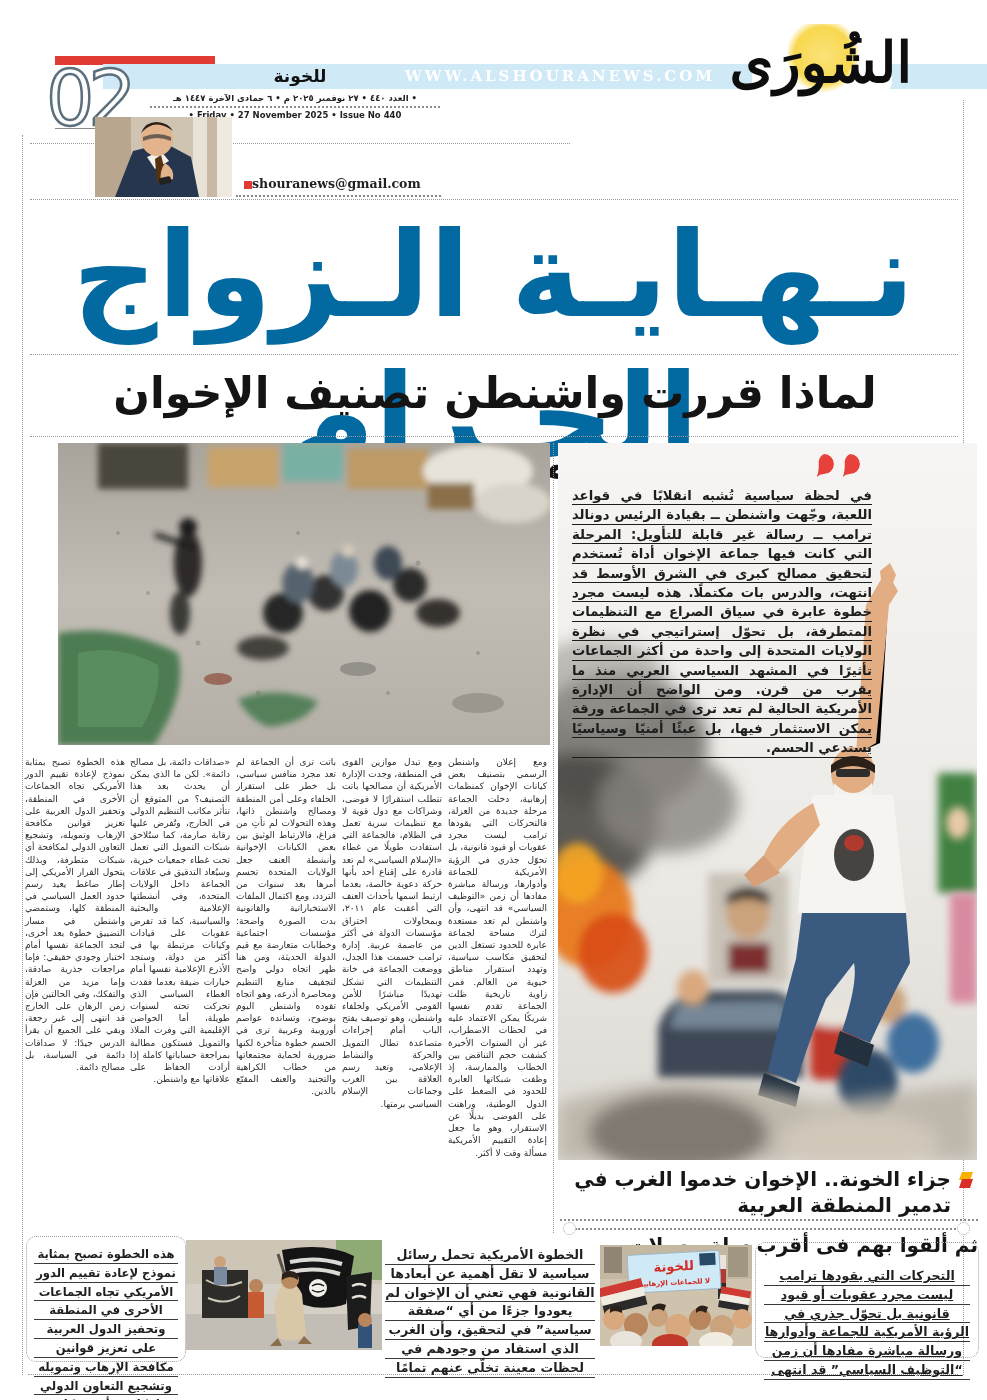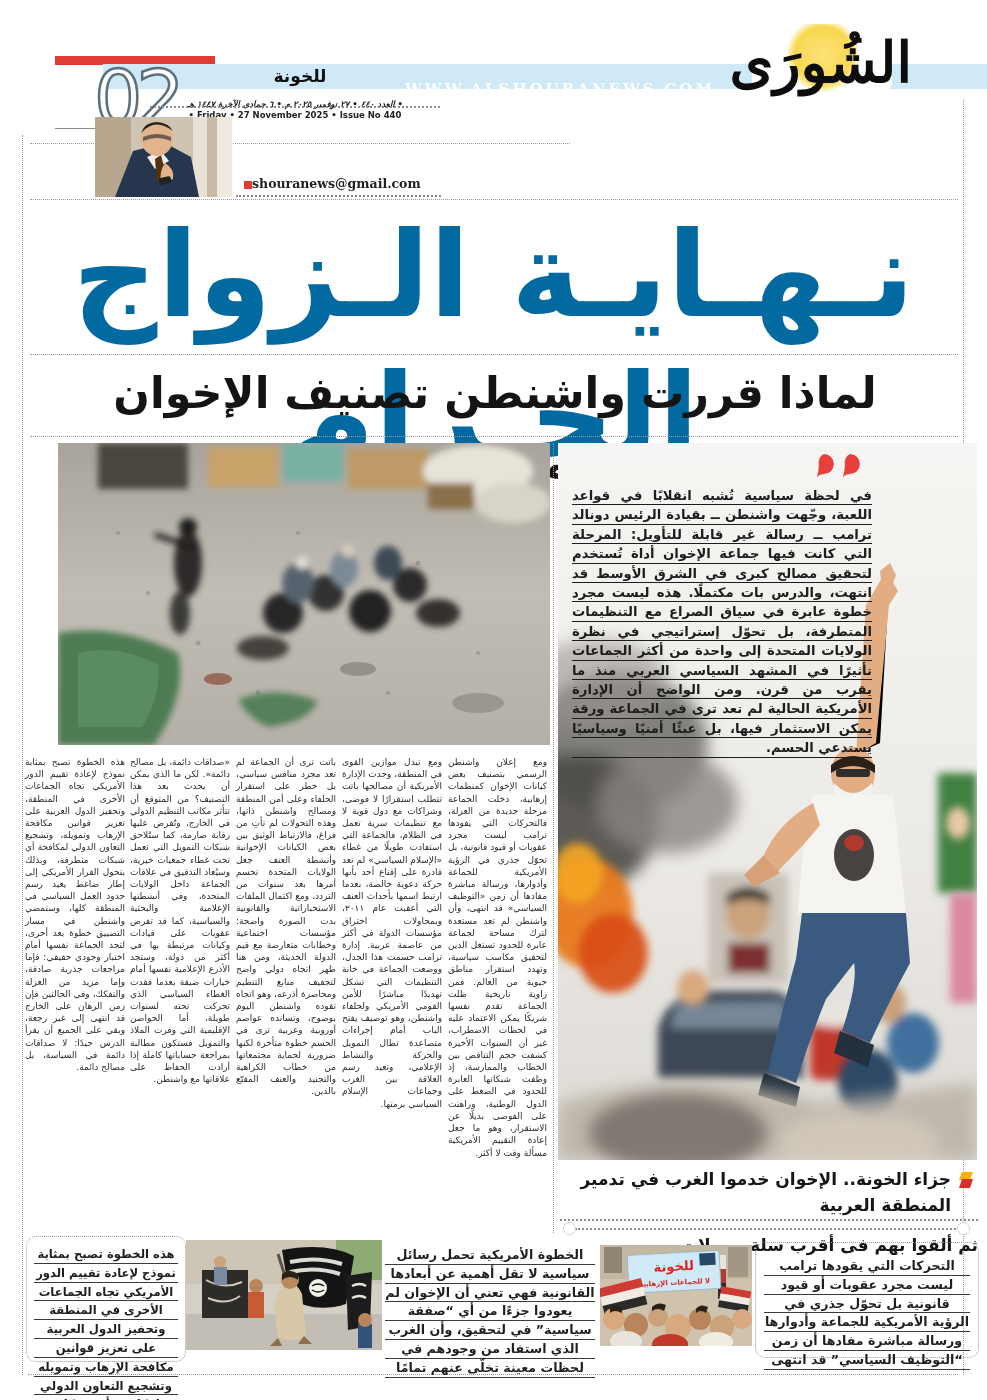--- a/index.html
+++ b/index.html
@@ -11,21 +11,21 @@
   .dot-v{border-left:1px dotted #9a9a9a;width:0;}
   .dense-dot{border-top:2px dotted #8a8a8a;height:0;}
 
   
   .red-bar{background:#e23b33;}
   .band{background:#cfe9f7;}
   .day{font-size:17px;font-weight:bold;text-align:center;color:#111;}
   .url{font-family:"DejaVu Serif","Liberation Serif",serif;font-size:15px;font-weight:bold;
        letter-spacing:3px;color:#ffffff;text-align:center;}
   .pagenum{font-size:76px;font-weight:400;color:#fdfdfd;-webkit-text-stroke:2.5px #5c6f7c;
-           letter-spacing:-6px;line-height:66px;font-family:"DejaVu Sans","Liberation Sans",sans-serif;margin-left:48px;}
+           letter-spacing:-6px;line-height:66px;font-family:"DejaVu Sans","Liberation Sans",sans-serif;}
   .dateline{font-size:8.5px;font-weight:bold;color:#222;text-align:center;white-space:nowrap;}
   .logo-notch{background:#ffffff;border-radius:14px;}
   .logo-sun{background:radial-gradient(circle at 50% 45%, #fbe27a 0%, #f8d84f 55%, rgba(248,216,79,0) 72%);}
   .logo-text{font-family:"DejaVu Serif","Liberation Serif",serif;font-size:56px;font-weight:bold;color:#0d0d0d;
              text-align:center;line-height:80px;}
 
   
   .email{font-size:12.5px;font-weight:bold;color:#222;font-family:"DejaVu Serif","Liberation Serif",serif;}
   .email .sq{display:inline-block;width:8px;height:8px;background:#e23b33;margin-left:6px;vertical-align:middle;}
   .byline{font-size:38px;font-weight:bold;color:#0f0f0f;text-align:left;}
@@ -36,21 +36,21 @@
   .sub-head{font-size:43px;font-weight:bold;color:#141414;text-align:center;line-height:70px;}
 
   
   .lead-text{font-size:13.2px;font-weight:bold;color:#1d1d1d;text-align:justify;line-height:19.4px;
              background-image:repeating-linear-gradient(to bottom,transparent 0,transparent 18.4px,#1d1d1d 18.4px,#1d1d1d 19.4px);}
 
   
   .col{font-size:9px;line-height:12.2px;color:#2b2b2b;text-align:justify;}
 
   
-  .cap-line{font-size:17px;font-weight:bold;color:#161616;text-align:right;line-height:26px;}
+  .cap-line{font-size:20px;font-weight:bold;color:#161616;text-align:right;line-height:26px;}
   .circ{width:11px;height:11px;border:1px dotted #9a9a9a;border-radius:50%;background:#fff;}
 
   
   .pq{font-size:12.6px;font-weight:bold;color:#1f1f1f;text-align:center;line-height:18.8px;
       background-image:repeating-linear-gradient(to bottom,transparent 0,transparent 17.8px,#3a3a3a 17.8px,#3a3a3a 18.8px);}
   .pq-box{border:1px dotted #9a9a9a;border-radius:10px;}
 </style>
 </head>
 <body>
 
@@ -59,27 +59,27 @@
   <div class="abs dot-v" style="left:22px;top:135px;height:1240px;"></div>
   <div class="abs dot-v" style="left:963px;top:100px;height:1275px;"></div>
   <div class="abs dot-h" style="left:28px;top:1374px;width:930px;"></div>
 
   <div class="abs red-bar" style="left:55px;top:56px;width:160px;height:9px;"></div>
   <div class="abs band" style="left:103px;top:64px;width:884px;height:25px;"></div>
   <div class="abs pagenum" style="left:46px;top:66px;width:175px;">02</div>
   <div class="abs" style="left:55px;top:128px;width:160px;height:1px;background:#8a8a8a;"></div>
 
   <div class="abs day rtl" style="left:150px;top:66px;width:300px;">للخونة</div>
-  <div class="abs url" style="left:395px;top:80px;width:330px;">WWW.ALSHOURANEWS.COM</div>
+  <div class="abs url" style="left:395px;top:67px;width:330px;">WWW.ALSHOURANEWS.COM</div>
 
   <div class="abs logo-notch" style="left:752px;top:58px;width:140px;height:37px;"></div>
   <div class="abs logo-sun" style="left:788px;top:24px;width:70px;height:70px;"></div>
   <div class="abs logo-text rtl" style="left:742px;top:22px;width:170px;height:84px;">الشُورَى</div>
 
-  <div class="abs dateline rtl" style="left:145px;top:99px;width:300px;font-style:italic;">• العدد ٤٤٠ • ٢٧ نوفمبر ٢٠٢٥ م • ٦ جمادى الآخرة ١٤٤٧ هـ</div>
+  <div class="abs dateline rtl" style="left:145px;top:93px;width:300px;">• العدد ٤٤٠ • ٢٧ نوفمبر ٢٠٢٥ م • ٦ جمادى الآخرة ١٤٤٧ هـ</div>
   <div class="abs dense-dot" style="left:150px;top:106px;width:290px;"></div>
   <div class="abs dateline" style="left:170px;top:110px;width:250px;">• Friday • 27 November 2025 • Issue No 440</div>
 
   <div class="abs dot-h" style="left:30px;top:143px;width:540px;"></div>
 
   <svg class="abs" style="left:95px;top:117px;" width="137" height="80" viewBox="0 0 137 80">
     <rect width="137" height="80" fill="#cfc4b2"></rect>
     <rect x="0" y="0" width="36" height="80" fill="#b9a68e"></rect>
     <rect x="98" y="0" width="14" height="80" fill="#e8e2d6"></rect>
     <rect x="112" y="0" width="10" height="80" fill="#c9b8a6"></rect>
@@ -277,21 +277,21 @@
       <div class="cap-line" style="flex:1;">جزاء الخونة.. الإخوان خدموا الغرب في تدمير المنطقة العربية</div>
     </div>
     <div class="dense-dot" style="margin-top:1px;"></div>
     <div class="cap-line" style="margin-top:11px;">ثم ألقوا بهم فى أقرب سلة مهملات</div>
   </div>
   <div class="abs dense-dot" style="left:575px;top:1228px;width:388px;"></div>
   <div class="abs circ" style="left:563px;top:1222px;"></div>
   <div class="abs circ" style="left:957px;top:1222px;"></div>
 
   <div class="abs pq-box" style="left:755px;top:1242px;width:222px;height:114px;">
-    <div class="pq rtl" style="margin:14px 8px 0 8px;">التحركات التي يقودها ترامب ليست مجرد عقوبات أو قيود قانونية بل تحوّل جذري في الرؤية الأمريكية للجماعة وأدوارها ورسالة مباشرة مفادها أن زمن “التوظيف السياسي” قد انتهى</div>
+    <div class="pq rtl" style="margin:24px 8px 0 8px;text-decoration:underline;">التحركات التي يقودها ترامب ليست مجرد عقوبات أو قيود قانونية بل تحوّل جذري في الرؤية الأمريكية للجماعة وأدوارها ورسالة مباشرة مفادها أن زمن “التوظيف السياسي” قد انتهى</div>
   </div>
 
   <svg class="abs" style="left:600px;top:1245px;" width="152" height="101" viewBox="0 0 152 101">
     <rect width="152" height="101" fill="#cfc3ae"></rect>
     <rect x="0" y="0" width="152" height="34" fill="#c4b8a2"></rect>
     <rect x="4" y="2" width="18" height="26" fill="#8f8574"></rect>
     <rect x="128" y="2" width="20" height="30" fill="#a29782"></rect>
     <rect x="118" y="10" width="8" height="44" fill="#b23a33"></rect>
     <rect x="118" y="10" width="8" height="14" fill="#e8e4dc"></rect>
     <rect x="118" y="38" width="8" height="16" fill="#2b2b2b"></rect>

